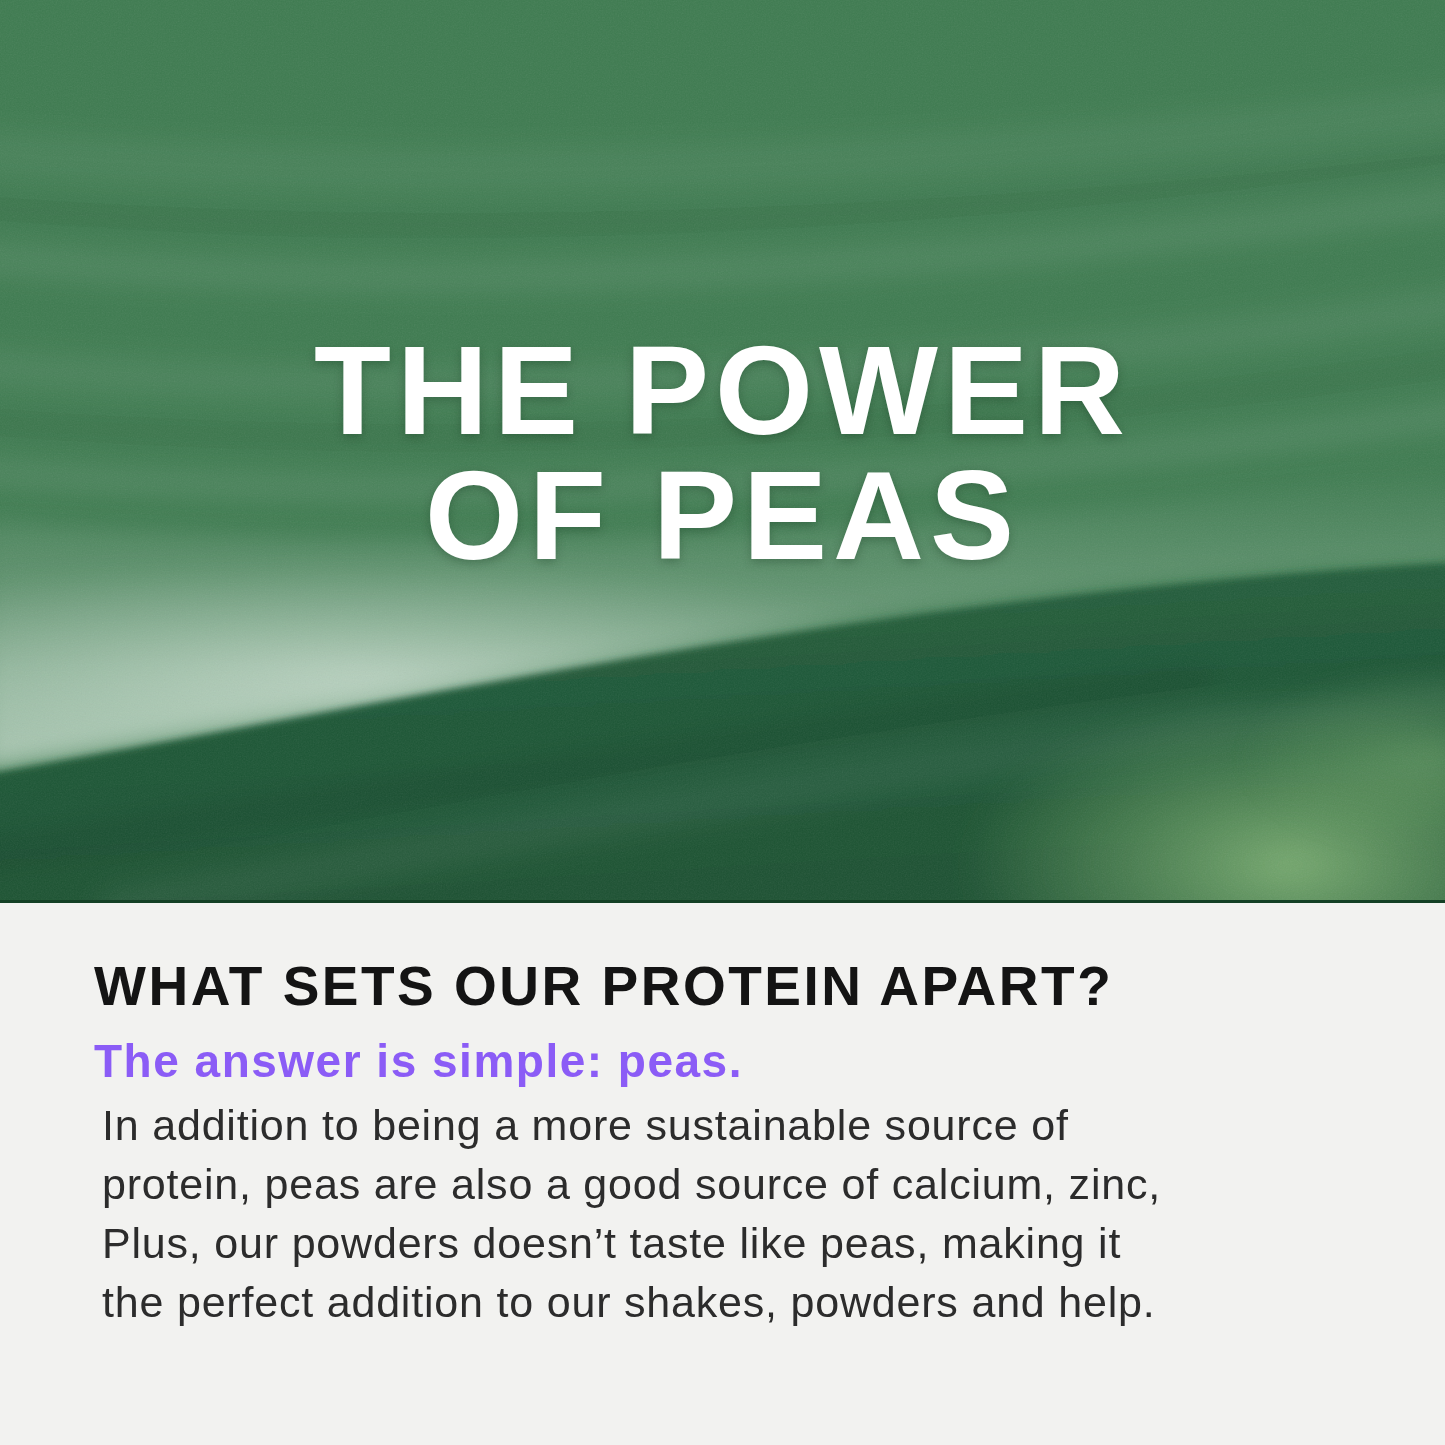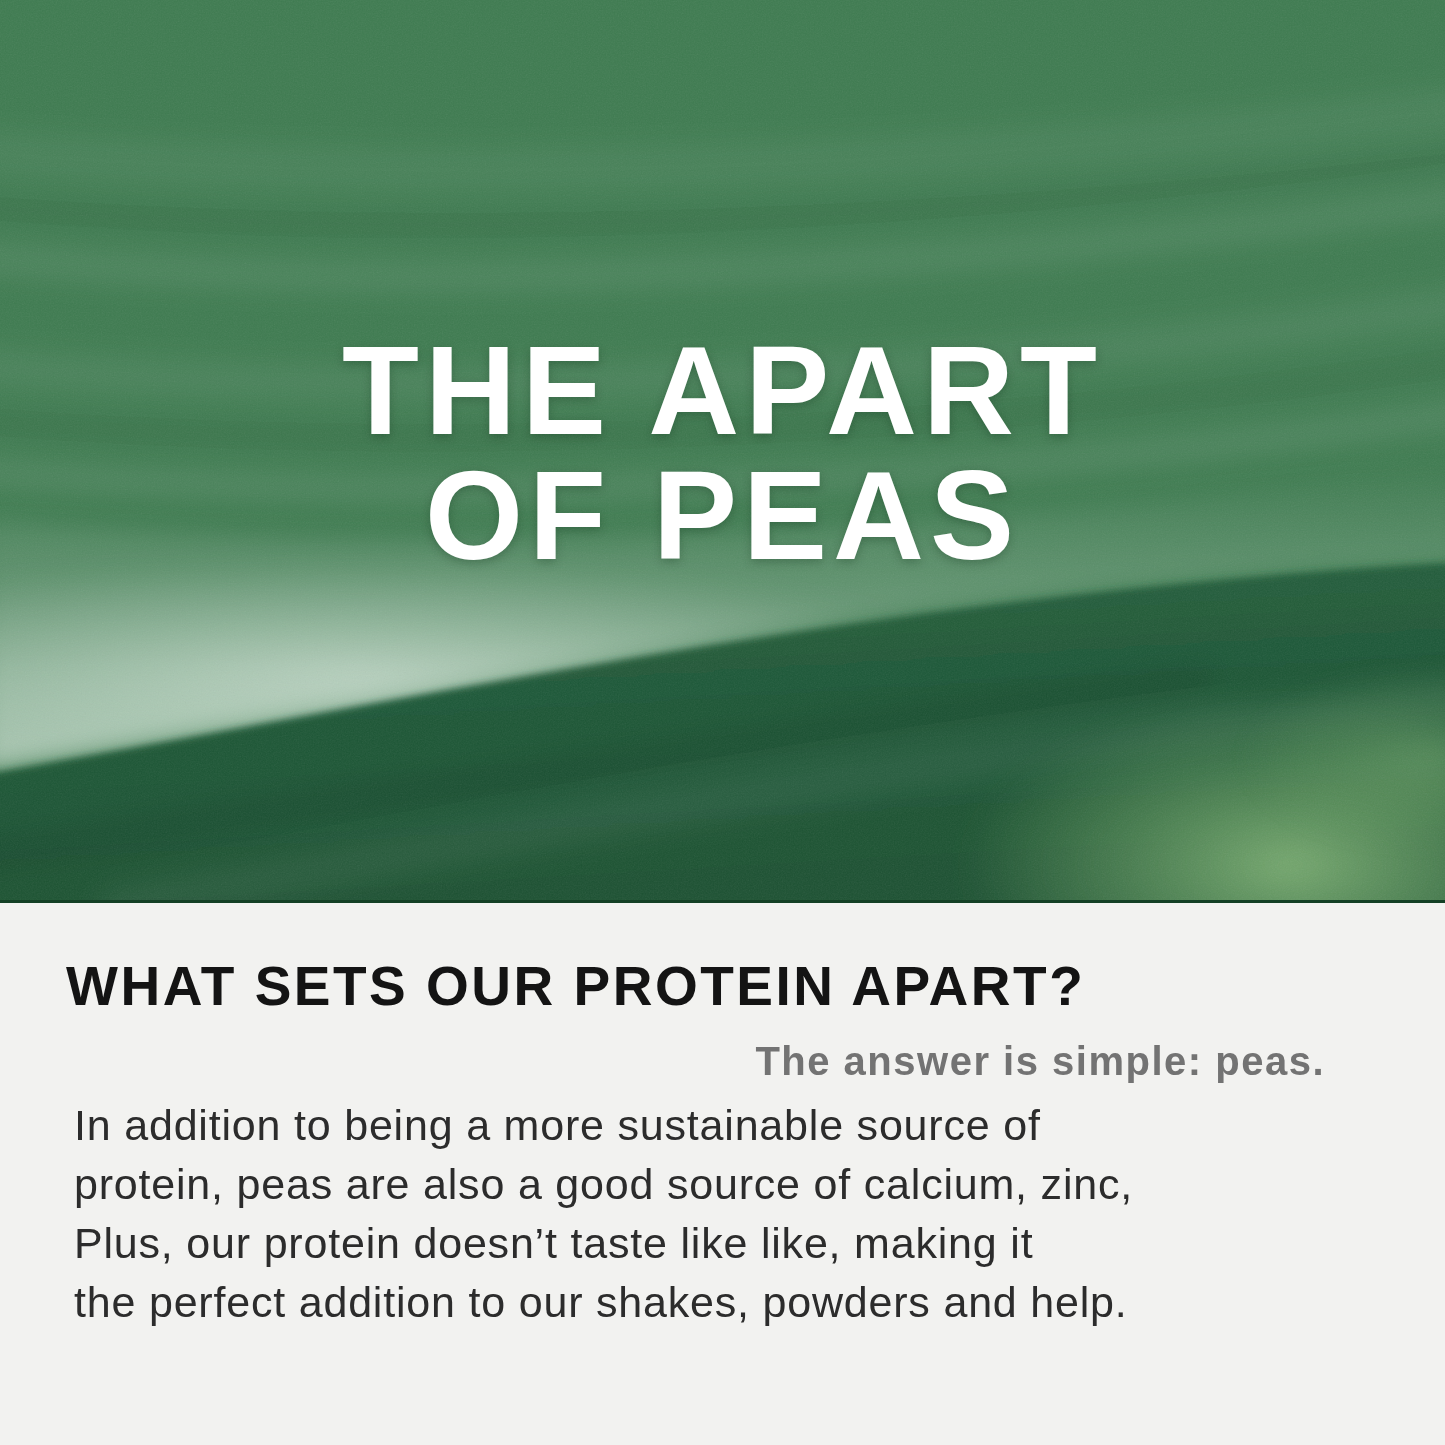--- a/index.html
+++ b/index.html
@@ -45,40 +45,39 @@
   .hero-title .line {
     display: block;
     white-space: nowrap;
   }
   
   .info {
     box-sizing: border-box;
     width: 1445px;
     height: 542px;
     background: #f2f2f0;
-    padding: 50px 120px 0 66px;
+    padding: 50px 120px 0 94px;
   }
   .info-heading {
     margin: 0;
     font-size: 55px;
     line-height: 66px;
     font-weight: bold;
     letter-spacing: 2.5px;
     color: #141414;
     white-space: nowrap;
   }
   .info-subheading {
     margin: 15px 0 0 0;
-    font-size: 40px;
+    font-size: 46px;
     line-height: 55px;
     font-weight: bold;
     letter-spacing: 1.5px;
-    color: #737373;
+    color: #8b5cf6;
     white-space: nowrap;
-    text-align: right;
   }
   .info-paragraph {
     margin-top: 7px;
     font-size: 43px;
     line-height: 59px;
     font-weight: normal;
     letter-spacing: 0.8px;
     color: #2c2c2c;
     margin-left: 8px;
   }
@@ -145,29 +144,29 @@
       <path d="M-40,860 C380,800 760,740 1200,680" stroke="#0a2c18" stroke-opacity="0.08" stroke-width="30"></path>
     </g>
 
     <ellipse cx="1290" cy="868" rx="330" ry="170" fill="url(#glowG)" filter="url(#soft)"></ellipse>
     <ellipse cx="1430" cy="760" rx="190" ry="90" fill="url(#glowG)" filter="url(#soft)" opacity="0.5"></ellipse>
 
     <rect width="1445" height="903" filter="url(#grainF)" opacity="0.1"></rect>
   </svg>
 
   <h1 class="hero-title">
-    <span class="line">THE APART</span>
+    <span class="line">THE POWER</span>
     <span class="line">OF PEAS</span>
   </h1>
 </section>
 
 <section class="info">
   <h2 class="info-heading">WHAT SETS OUR PROTEIN APART?</h2>
 
   <h3 class="info-subheading">The answer is simple: peas.</h3>
 
   <div class="info-paragraph">
     <div class="body-line">In addition to being a more sustainable source of</div>
     <div class="body-line">protein, peas are also a good source of calcium, zinc,</div>
-    <div class="body-line">Plus, our protein doesn’t taste like like, making it</div>
+    <div class="body-line">Plus, our powders doesn’t taste like peas, making it</div>
     <div class="body-line">the perfect addition to our shakes, powders and help.</div>
   </div>
 </section>
 
 </body></html>

